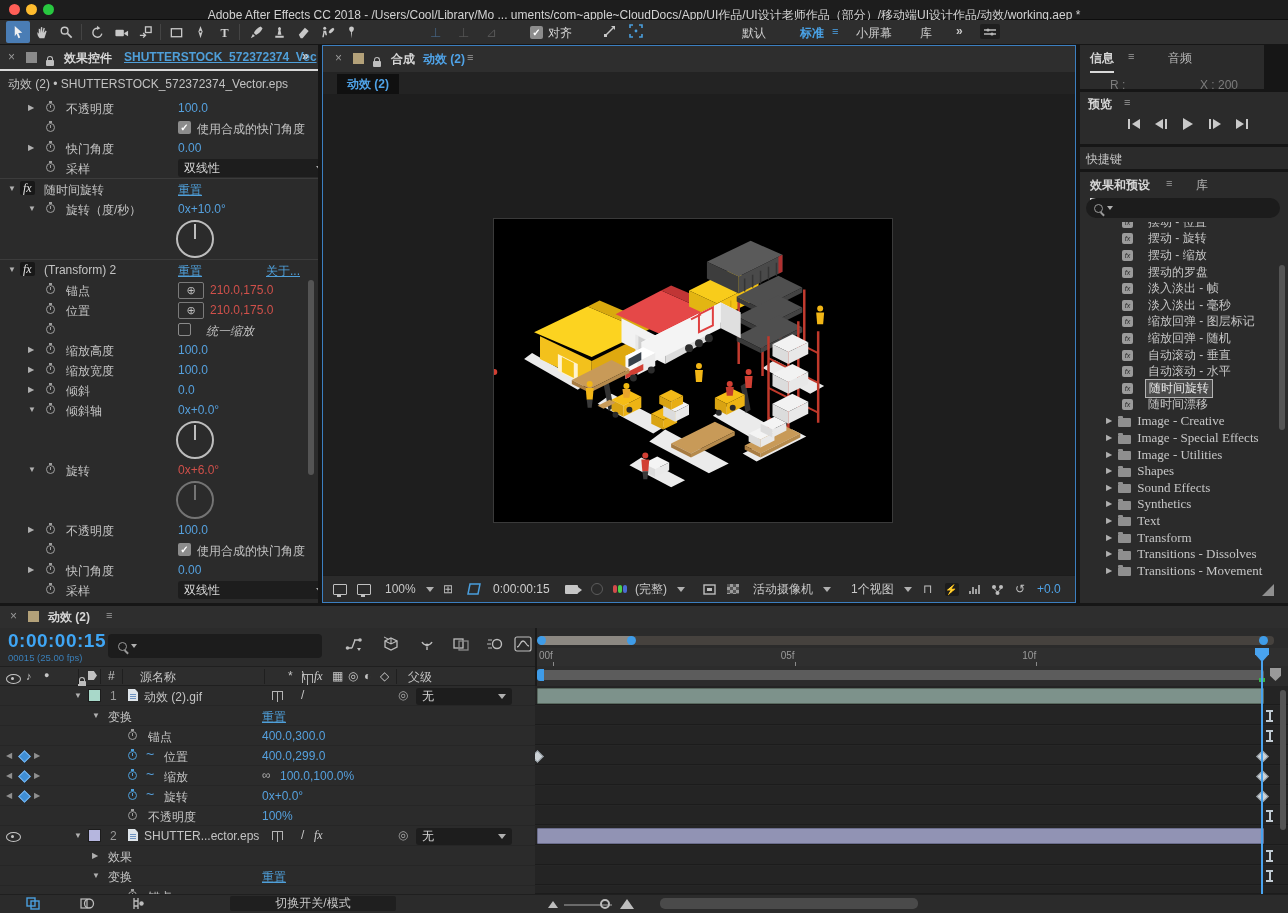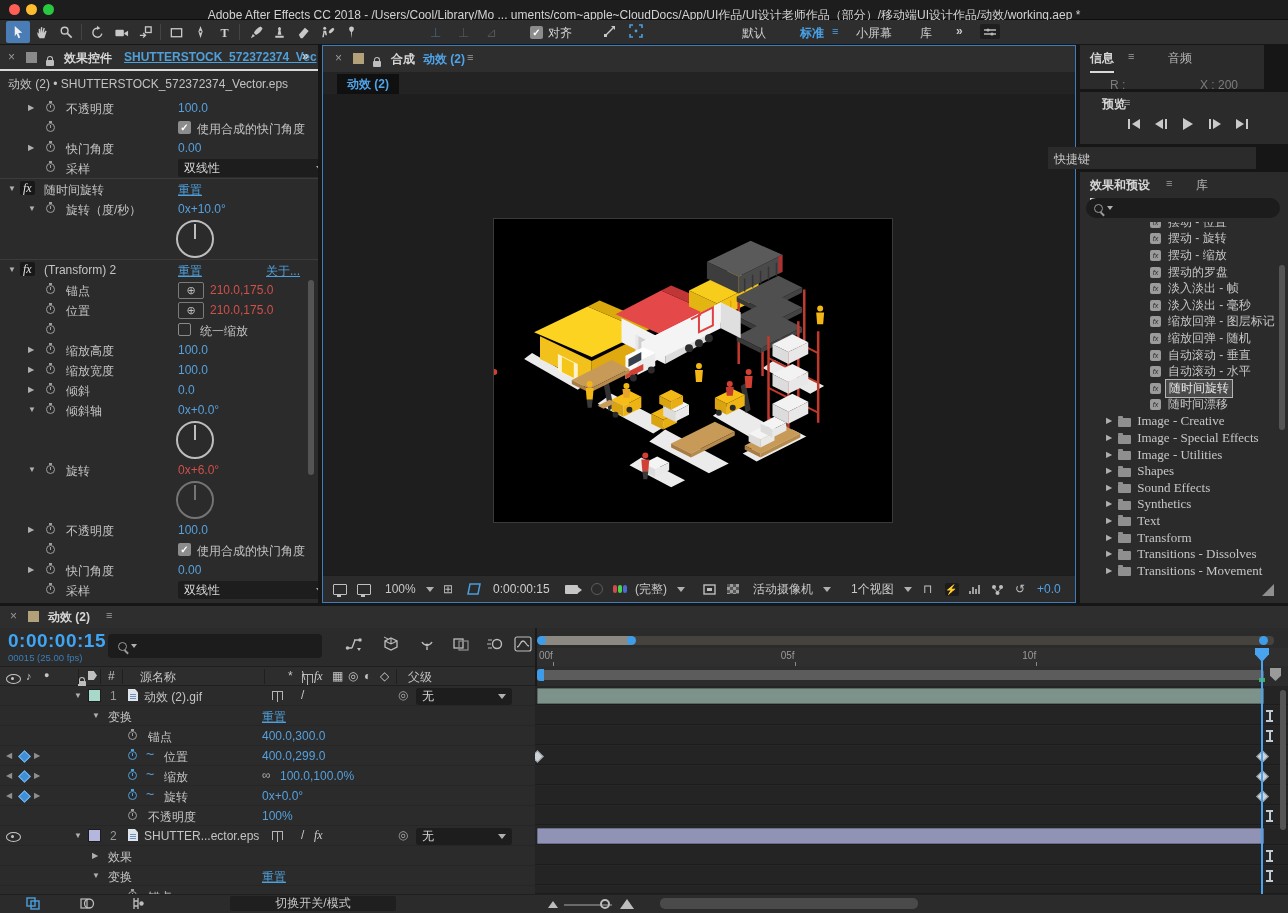--- a/index.html
+++ b/index.html
@@ -54,21 +54,21 @@
   
   .ecp-row{position:relative;height:20px}
   .ecp-row.dial-row{height:40px}
   .effect-sep{border-top:1px solid #3c3c3c}
   
   .tl-row{position:relative;height:20px;border-bottom:1px solid #262626;box-sizing:border-box}
   .tl-row.clipped{height:8px;overflow:hidden;border-bottom:none}
   .tl-left{position:absolute;left:0;top:0;bottom:0;width:535px}
   .tl-lane{position:absolute;left:535px;top:0;bottom:0;right:0;background:#242424;border-bottom:1px solid #1c1c1c;box-sizing:border-box;overflow:hidden}
   .layer-bar{position:absolute;left:2px;top:2px;width:725px;height:14px;border:1px solid #555;border-radius:1px}
-  .preset-row{display:flex;align-items:center;gap:7px;height:16.6px;padding-left:70px;box-sizing:border-box}
+  .preset-row{display:flex;align-items:center;gap:15px;height:16.6px;padding-left:42px;box-sizing:border-box}
   .preset-row.folder{padding-left:26px;gap:6px}
   .preset-lbl{white-space:nowrap;color:#c6c6c6}
   .preset-lbl.selected{background:#4a4a4a;border:1px solid #b5b5b5;padding:0 3px;margin-left:-3px;color:#e8e8e8}
   .rl{position:absolute;top:2px;font-size:10px;color:#9a9a9a}
   .rtick{position:absolute;bottom:0;width:1px;height:4px;background:#8a8a8a}
   .tabtext{font-weight:bold;color:#d6d6d6;white-space:nowrap}
   .hamb{color:#9f9f9f;font-size:11px}
   .tool{width:24px;height:22px;display:inline-flex;align-items:center;justify-content:center;border-radius:2px}
   .tool.active{background:#4a7db5}
   .tsep{width:1px;height:16px;background:#444;margin:0 3px}
@@ -279,21 +279,21 @@
       </div>
       <div class="ecp-row">
         <span class="sw" style="position: absolute; left: 46px; top: 5px;"></span>
         <span class="lbl" style="position: absolute; left: 66px; top: 3px;">位置</span>
         <span class="ptbox" style="position: absolute; left: 178px; top: 2px;">⊕</span>
         <span class="val red" style="position: absolute; left: 210px; top: 3px;">210.0,175.0</span>
       </div>
       <div class="ecp-row">
         <span class="sw" style="position: absolute; left: 46px; top: 5px;"></span>
         <span class="cb un" style="position: absolute; left: 178px; top: 3px;"></span>
-        <span class="lbl" style="position: absolute; left: 200px; top: 3px;">统一缩放</span>
+        <span class="lbl" style="position: absolute; left: 206px; top: 3px; font-style: italic;">统一缩放</span>
       </div>
       <div class="ecp-row">
         <span class="exp" style="position: absolute; left: 28px; top: 6px;">▶</span>
         <span class="sw" style="position: absolute; left: 46px; top: 5px;"></span>
         <span class="lbl" style="position: absolute; left: 66px; top: 3px; text-align: center;">缩放高度</span>
         <span class="val blue" style="position: absolute; left: 178px; top: 3px;">100.0</span>
       </div>
       <div class="ecp-row">
         <span class="exp" style="position: absolute; left: 28px; top: 6px;">▶</span>
         <span class="sw" style="position: absolute; left: 46px; top: 5px;"></span>
@@ -626,21 +626,21 @@
 
 <div class="panel" style="left:1080px;top:45px;width:184px;height:44px;overflow:hidden">
   <span class="abs tabtext" style="left:10px;top:5px;border-bottom:2px solid #d9d9d9;padding-bottom:4px">信息</span>
   <span class="abs hamb" style="left:48px;top:5px">≡</span>
   <span class="abs lbl" style="left:88px;top:5px;color:#b5b5b5">音频</span>
   <span class="abs dim" style="left:30px;top:33px;color:#7c7c7c">R :</span>
   <span class="abs dim" style="left:120px;top:33px;color:#7c7c7c">X : 200</span>
 </div>
 
 <div class="panel" style="left:1080px;top:92px;width:208px;height:52px">
-  <span class="abs tabtext" style="left:22px;top:4px">预览</span>
+  <span class="abs tabtext" style="left:8px;top:4px">预览</span>
   <span class="abs hamb" style="left:44px;top:4px">≡</span>
   <div class="abs" style="left:42px;top:24px;display:flex;gap:3px">
     <span class="tb">
         <span class="b"></span>
         <span class="lt"></span>
       </span>
     <span class="tb">
         <span class="lt"></span>
         <span class="b"></span>
       </span>
@@ -651,21 +651,21 @@
         <span class="b"></span>
         <span class="rt"></span>
       </span>
     <span class="tb">
         <span class="rt"></span>
         <span class="b"></span>
       </span>
   </div>
 </div>
 
-<div class="panel" style="left:1048px;top:147px;width:208px;height:22px">
+<div class="panel" style="left:1080px;top:147px;width:208px;height:22px">
   <span class="abs lbl" style="left:6px;top:4px;color:#c6c6c6">快捷键</span>
 </div>
 
 <div class="panel" style="left:1080px;top:172px;width:208px;height:431px;overflow:hidden">
   <span class="abs tabtext" style="left:10px;top:5px;border-bottom:2px solid #d9d9d9;padding-bottom:4px">效果和预设</span>
   <span class="abs hamb" style="left:86px;top:5px">≡</span>
   <span class="abs lbl" style="left:116px;top:5px;color:#b5b5b5">库</span>
   <div class="abs" style="left:6px;top:26px;width:194px;height:20px;background:#1c1c1c;border-radius:10px;display:flex;align-items:center;padding-left:8px;box-sizing:border-box;gap:2px">
     <span class="mag"></span>
     <span class="caret" style="border-top-width:4px;border-left-width:3px;border-right-width:3px;margin-left:2px"></span>

